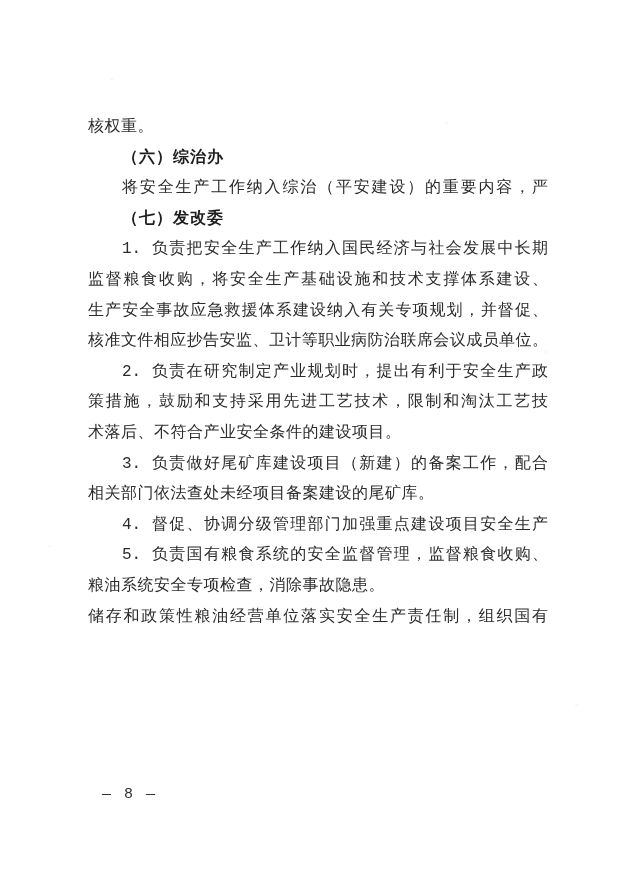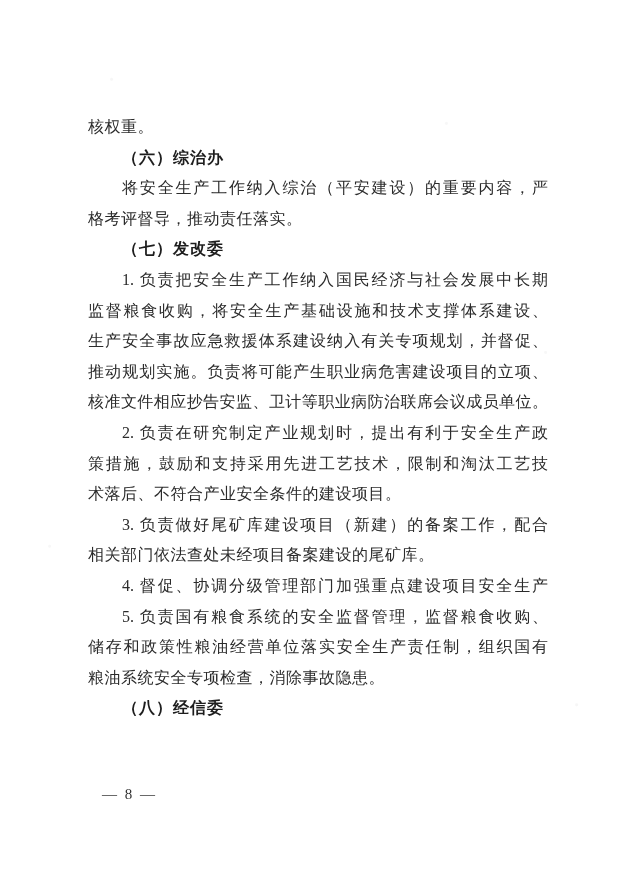--- a/index.html
+++ b/index.html
@@ -13,21 +13,21 @@
     height: 881px;
     margin: 0;
     background:
       radial-gradient(circle at 18% 9%, rgba(0,0,0,0.035) 0 1px, transparent 2px),
       radial-gradient(circle at 72% 14%, rgba(0,0,0,0.03) 0 1px, transparent 2px),
       radial-gradient(circle at 88% 40%, rgba(0,0,0,0.03) 0 1px, transparent 2px),
       radial-gradient(circle at 8% 62%, rgba(0,0,0,0.03) 0 1px, transparent 2px),
       radial-gradient(circle at 93% 80%, rgba(0,0,0,0.035) 0 1px, transparent 2px),
       #ffffff;
     overflow: hidden;
-    font-family: Liberation Serif, serif;
+    font-family: Liberation Mono, monospace;
     color: #2b2b2b;
   }
   .content {
     position: absolute;
     left: 88px;
     top: 112px;
     width: 460px;
   }
   .line {
     height: 30.6px;
@@ -63,32 +63,29 @@
   }
 </style>
 </head>
 <body>
 
 <div class="page">
   <div class="content">
     <div class="line">核权重。</div>
     <div class="line heading indent">（六）综治办</div>
     <div class="line indent justify">将安全生产工作纳入综治（平安建设）的重要内容，严</div>
-    <div class="line">格考评督导，推动责任落实。</div>
     <div class="line heading indent">（七）发改委</div>
     <div class="line indent justify">1. 负责把安全生产工作纳入国民经济与社会发展中长期</div>
     <div class="line justify">监督粮食收购，将安全生产基础设施和技术支撑体系建设、</div>
     <div class="line justify">生产安全事故应急救援体系建设纳入有关专项规划，并督促、</div>
-    <div class="line justify">推动规划实施。负责将可能产生职业病危害建设项目的立项、</div>
     <div class="line justify">核准文件相应抄告安监、卫计等职业病防治联席会议成员单位。</div>
     <div class="line indent justify">2. 负责在研究制定产业规划时，提出有利于安全生产政</div>
     <div class="line justify">策措施，鼓励和支持采用先进工艺技术，限制和淘汰工艺技</div>
     <div class="line">术落后、不符合产业安全条件的建设项目。</div>
     <div class="line indent justify">3. 负责做好尾矿库建设项目（新建）的备案工作，配合</div>
     <div class="line">相关部门依法查处未经项目备案建设的尾矿库。</div>
     <div class="line indent justify">4. 督促、协调分级管理部门加强重点建设项目安全生产</div>
     <div class="line indent justify">5. 负责国有粮食系统的安全监督管理，监督粮食收购、</div>
+    <div class="line">粮油系统安全专项检查，消除事故隐患。</div>
     <div class="line justify">储存和政策性粮油经营单位落实安全生产责任制，组织国有</div>
-    <div class="line">粮油系统安全专项检查，消除事故隐患。</div>
-    <div class="line heading indent">（八）经信委</div>
   </div>
   <div class="page-number">— 8 —</div>
 </div>
 
 </body></html>

